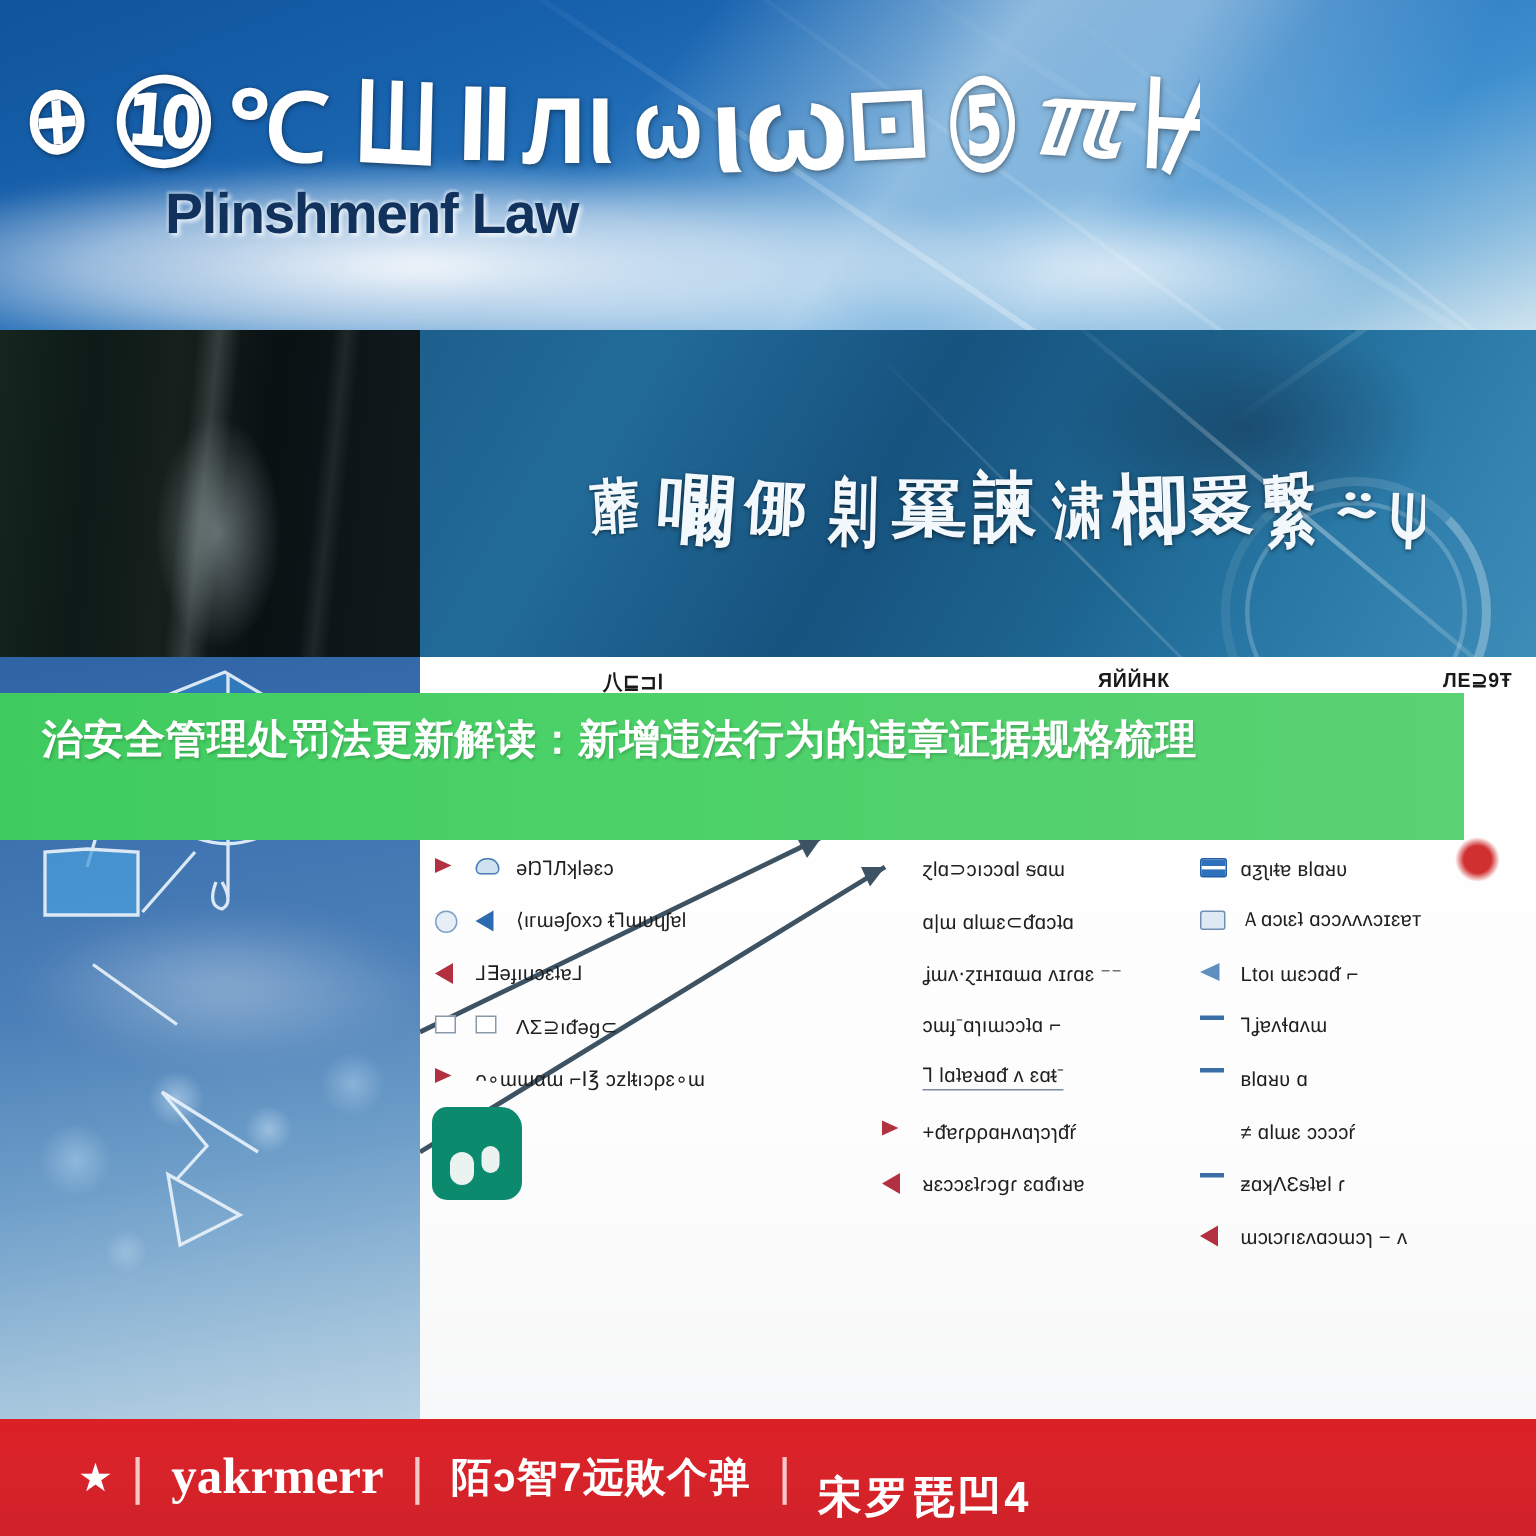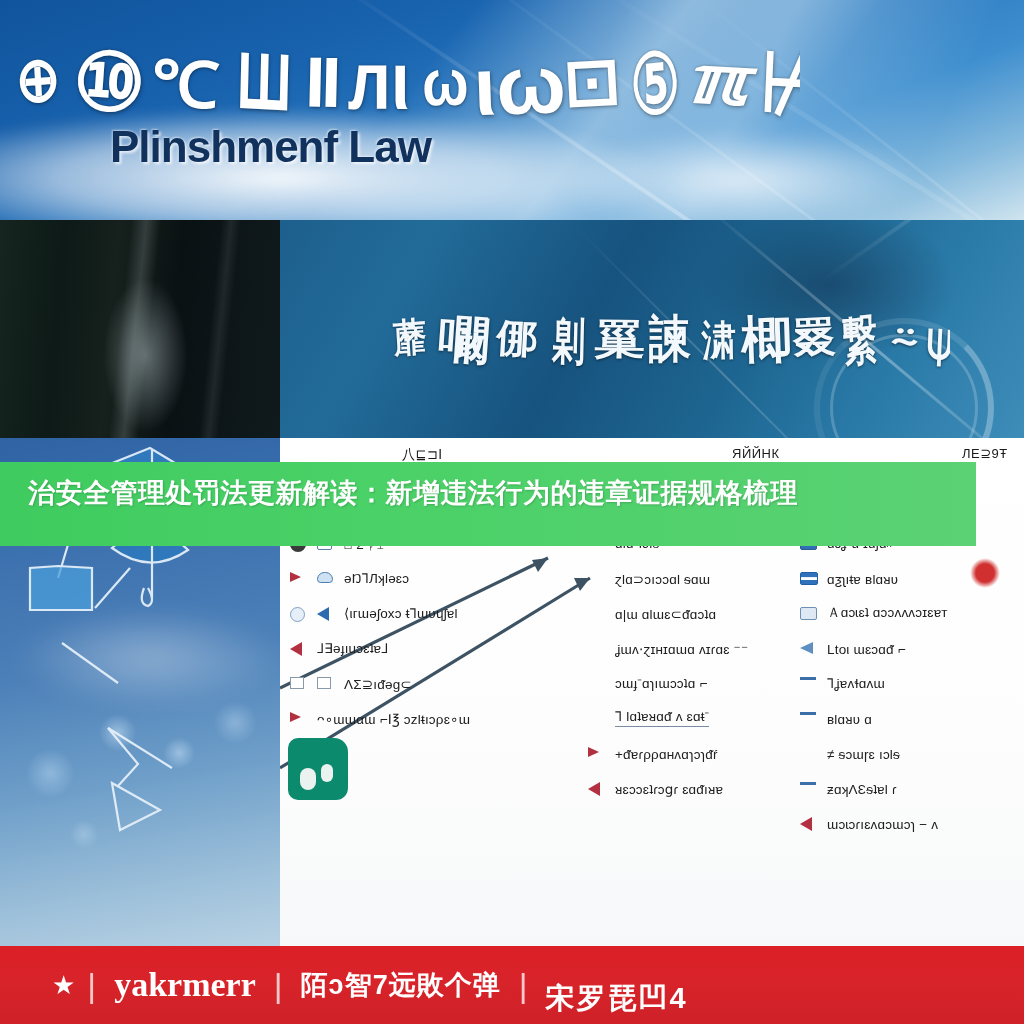--- a/index.html
+++ b/index.html
@@ -28,21 +28,21 @@
     filter:blur(8px); }
 
   .hero-glyphs { position:absolute; left:10px; top:38px; width:790px; height:90px;
     display:flex; align-items:center; gap:2px; overflow:hidden;
     color:#ffffff; font-weight:bold; font-size:74px; line-height:1;
     text-shadow:0 0 3px rgba(0,0,0,.30), 1px 2px 4px rgba(0,0,0,.25);
     filter:blur(.35px); white-space:nowrap; }
   .hero-glyphs span { display:inline-block; }
 
   .hero-title { position:absolute; left:110px; top:122px;
-    font-size:44px; font-weight:bold; color:#12325e; letter-spacing:-1px;
+    font-size:38px; font-weight:bold; color:#12325e; letter-spacing:-1px;
     text-shadow:2px 2px 3px rgba(255,255,255,.75), -1px -1px 2px rgba(255,255,255,.5);
     filter:blur(.25px); }
 
   
   .mid { position:absolute; left:0; top:220px; width:1024px; height:218px; overflow:hidden; }
   .mid-left { position:absolute; left:0; top:0; width:280px; height:218px;
     background:
       radial-gradient(ellipse 60px 110px at 52% 62%, rgba(200,215,220,.45), rgba(200,215,220,0) 70%),
       linear-gradient(95deg, #16251f 0%, #0d1a17 22%, #16201c 40%, #0a1113 62%, #101a1d 100%); }
   .mid-left .sheen { position:absolute; left:120px; top:0; width:30px; height:218px;
@@ -82,21 +82,21 @@
       linear-gradient(170deg, #2f63a4 0%, #3a6fae 18%, #4c80b8 44%, #6f9fc9 66%, #9dc0da 86%, #b9d2e4 100%); }
   .bot-left .glow { position:absolute; left:-40px; top:150px; width:380px; height:140px;
     background:radial-gradient(ellipse 190px 70px at 50% 50%, rgba(255,255,255,.35), rgba(255,255,255,0) 72%);
     filter:blur(10px); }
   .umb { position:absolute; pointer-events:none; }
 
   .bot-right { position:absolute; left:280px; top:0; width:744px; height:508px;
     background:linear-gradient(180deg,#ffffff 0%, #fdfdfd 60%, #f7f8f9 100%); }
 
   .diag-head { position:absolute; top:4px; left:0; width:744px; height:24px; }
-  .diag-head .hw { position:absolute; font-size:13px; font-weight:normal; color:#1a1a1a;
+  .diag-head .hw { position:absolute; font-size:13px; font-weight:bold; color:#1a1a1a;
     letter-spacing:.5px; filter:blur(.35px); transform:scaleY(1.05); }
   .hw-underline { position:absolute; height:2px; background:#b33; opacity:.8; }
 
   .col { position:absolute; top:44px; }
   .col.c1 { left:10px;  width:290px; }
   .col.c2 { left:308px; width:200px; }
   .col.c3 { left:520px; width:220px; }
 
   .row { display:flex; align-items:flex-end; gap:7px; height:35px; }
   .row .ic { width:20px; height:15px; flex:none; position:relative; }
@@ -123,21 +123,21 @@
 
   .green-blob { position:absolute; left:8px; top:300px; width:60px; height:62px;
     background:#0c8a6e; border-radius:10px 14px 12px 10px; }
   .green-blob:before{content:"";position:absolute;left:12px;top:30px;width:16px;height:22px;background:#eaf3ef;border-radius:8px;}
   .green-blob:after{content:"";position:absolute;left:33px;top:26px;width:12px;height:18px;background:#eaf3ef;border-radius:6px;}
 
   .red-spark { position:absolute; right:22px; top:118px; width:34px; height:34px;
     background:radial-gradient(circle at 50% 50%, #d03030 0%, #d03030 38%, rgba(208,48,48,0) 62%); }
 
   
-  .green-band { position:absolute; left:0; top:462px; width:976px; height:84px;
+  .green-band { position:absolute; left:0; top:462px; width:976px; height:98px;
     background:linear-gradient(90deg,#3fcb5f 0%, #4ad167 38%, #52d16d 70%, #5bd274 100%);
     display:flex; align-items:flex-start; justify-content:center; }
   .green-band .title { width:960px; padding:12px 18px 0 20px;
     color:#ffffff; font-size:27px; font-weight:bold; line-height:1.42;
     text-align:left; letter-spacing:.5px;
     text-shadow:1px 1px 2px rgba(0,0,0,.18); }
 
   
   .footer { position:absolute; left:0; top:946px; width:1024px; height:78px;
     background:linear-gradient(180deg,#db2026 0%, #d8232a 45%, #cf2128 100%);
@@ -389,21 +389,21 @@
             <span class="tx">⅂ʝɐʌɬɑʌɯ</span>
           </div>
           <div class="row">
             <span class="ic">
               <span class="i-dash" style="display: block;"></span>
             </span>
             <span class="tx">ʙƖɑᴚʋ ɑ</span>
           </div>
           <div class="row">
             <span class="ic"></span>
-            <span class="tx">≠ ᵴɔɯɼɛ ıɔƖᵴ</span>
+            <span class="tx">≠ ɑƖɯɛ ɔɔɔɔŕ</span>
           </div>
           <div class="row">
             <span class="ic">
               <span class="i-dash" style="display: block;"></span>
             </span>
             <span class="tx">ᵶɑʞɅƐᵴʇɐƖ ɾ</span>
           </div>
           <div class="row">
             <span class="ic">
               <span class="i-tri-r" style="display: block;"></span>

